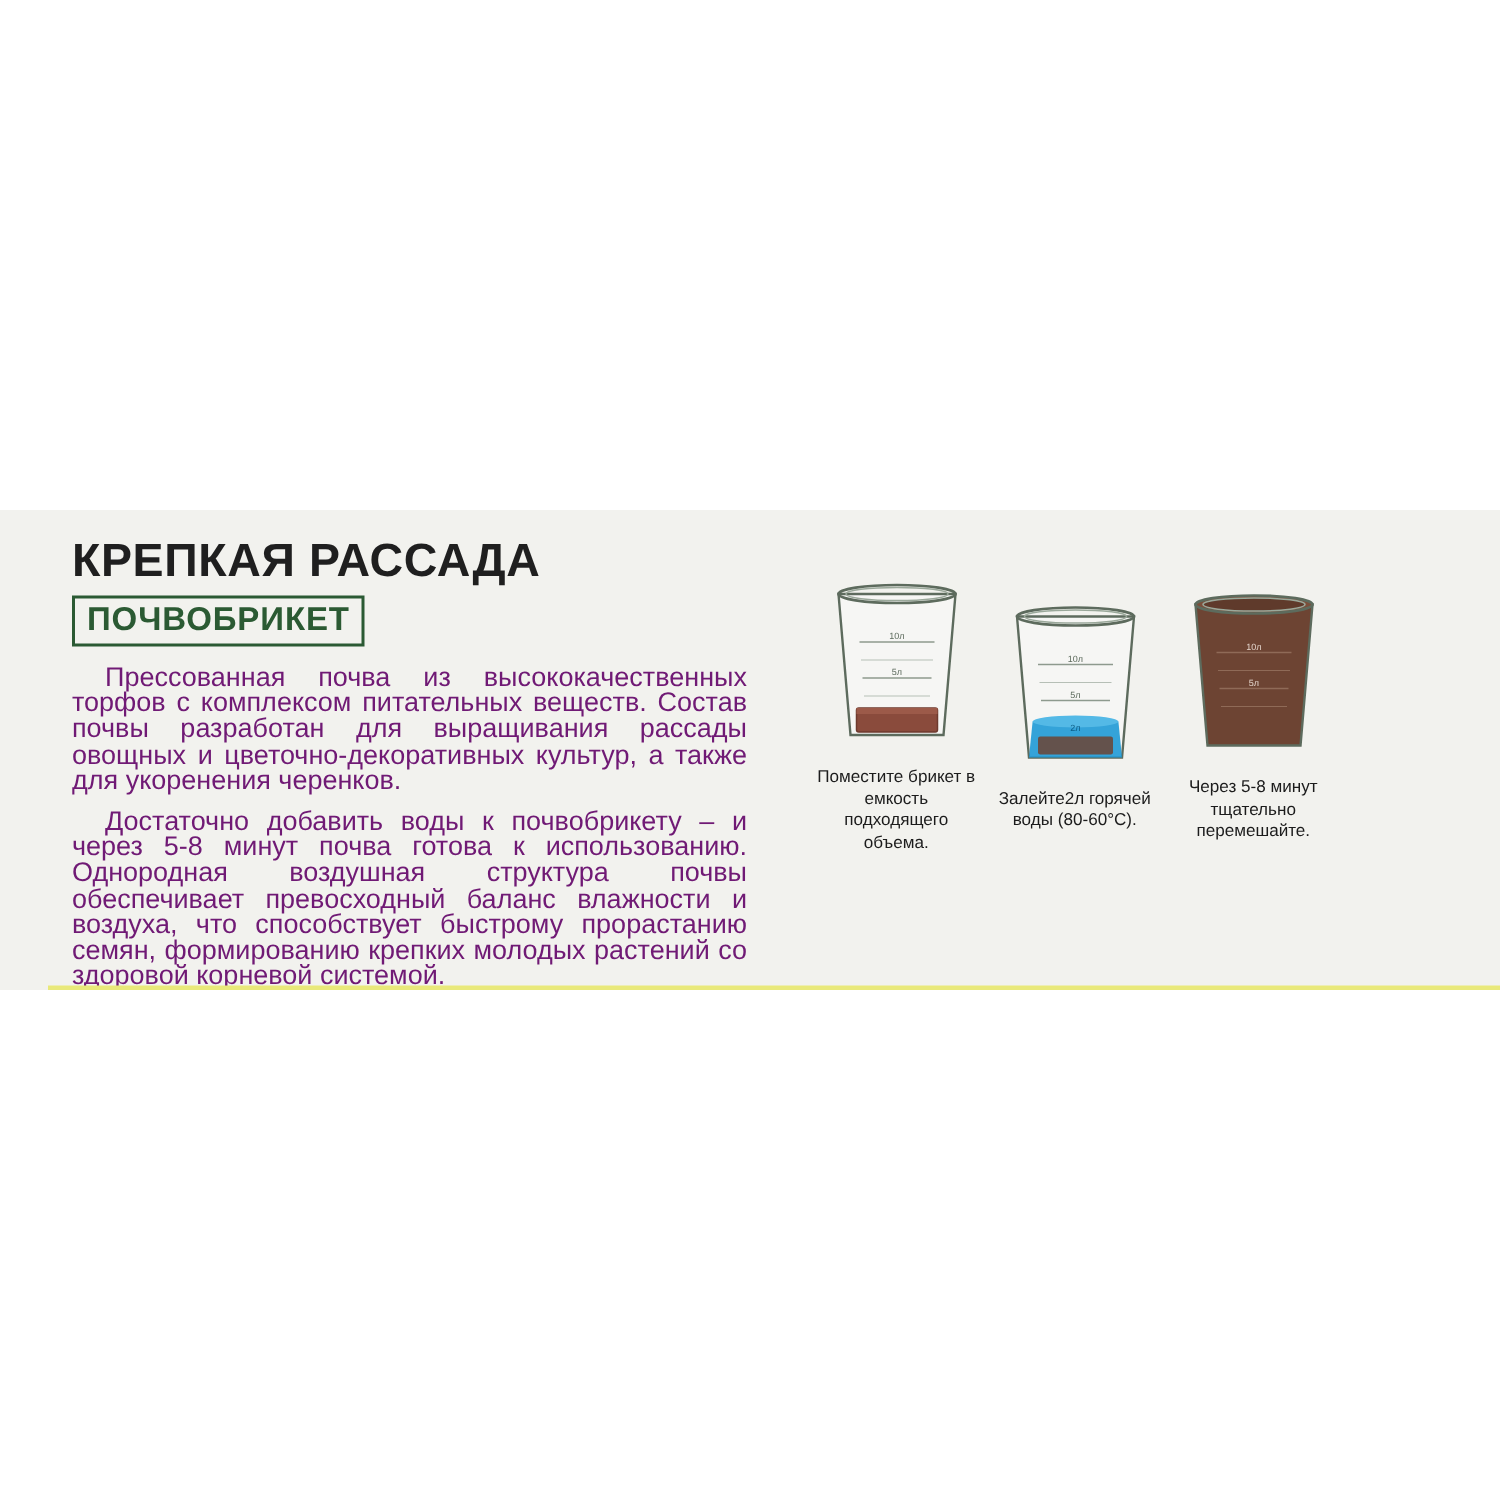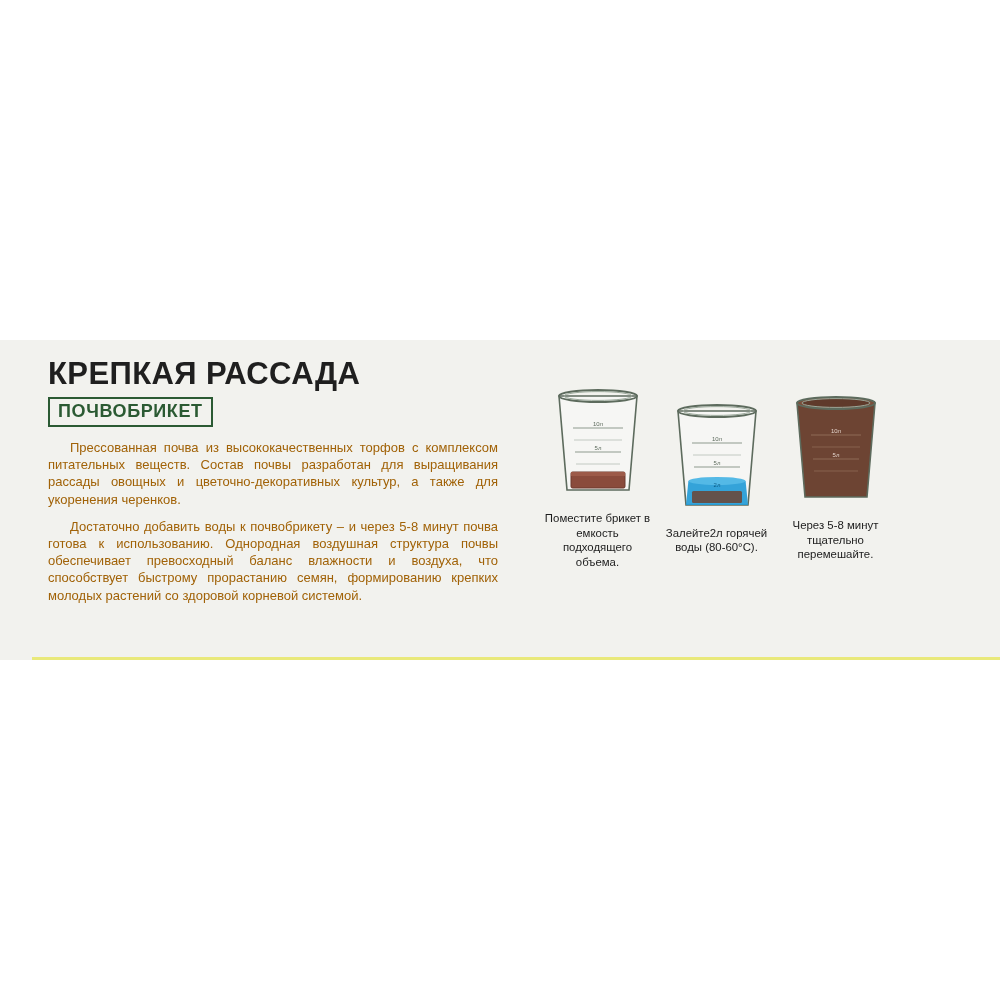--- a/index.html
+++ b/index.html
@@ -60,30 +60,30 @@
     margin: 0 0 8px 0;
     white-space: nowrap;
   }
   .subtitle-box {
     display: inline-block;
     border: 2px solid #2b5a33;
     padding: 3px 8px 4px 8px;
     margin-bottom: 12px;
   }
   .subtitle {
-    font-size: 18px;
+    font-size: 22px;
     font-weight: bold;
     color: #2b5a33;
     letter-spacing: 0.6px;
     line-height: 1;
   }
   .body-text {
-    font-size: 13px;
+    font-size: 18px;
     line-height: 17.2px;
-    color: #a16207;
+    color: #701a75;
     text-align: justify;
     margin: 0 0 10px 0;
     text-indent: 22px;
     max-width: 450px;
   }
 
   
   .right-col {
     position: absolute;
     left: 506px;

